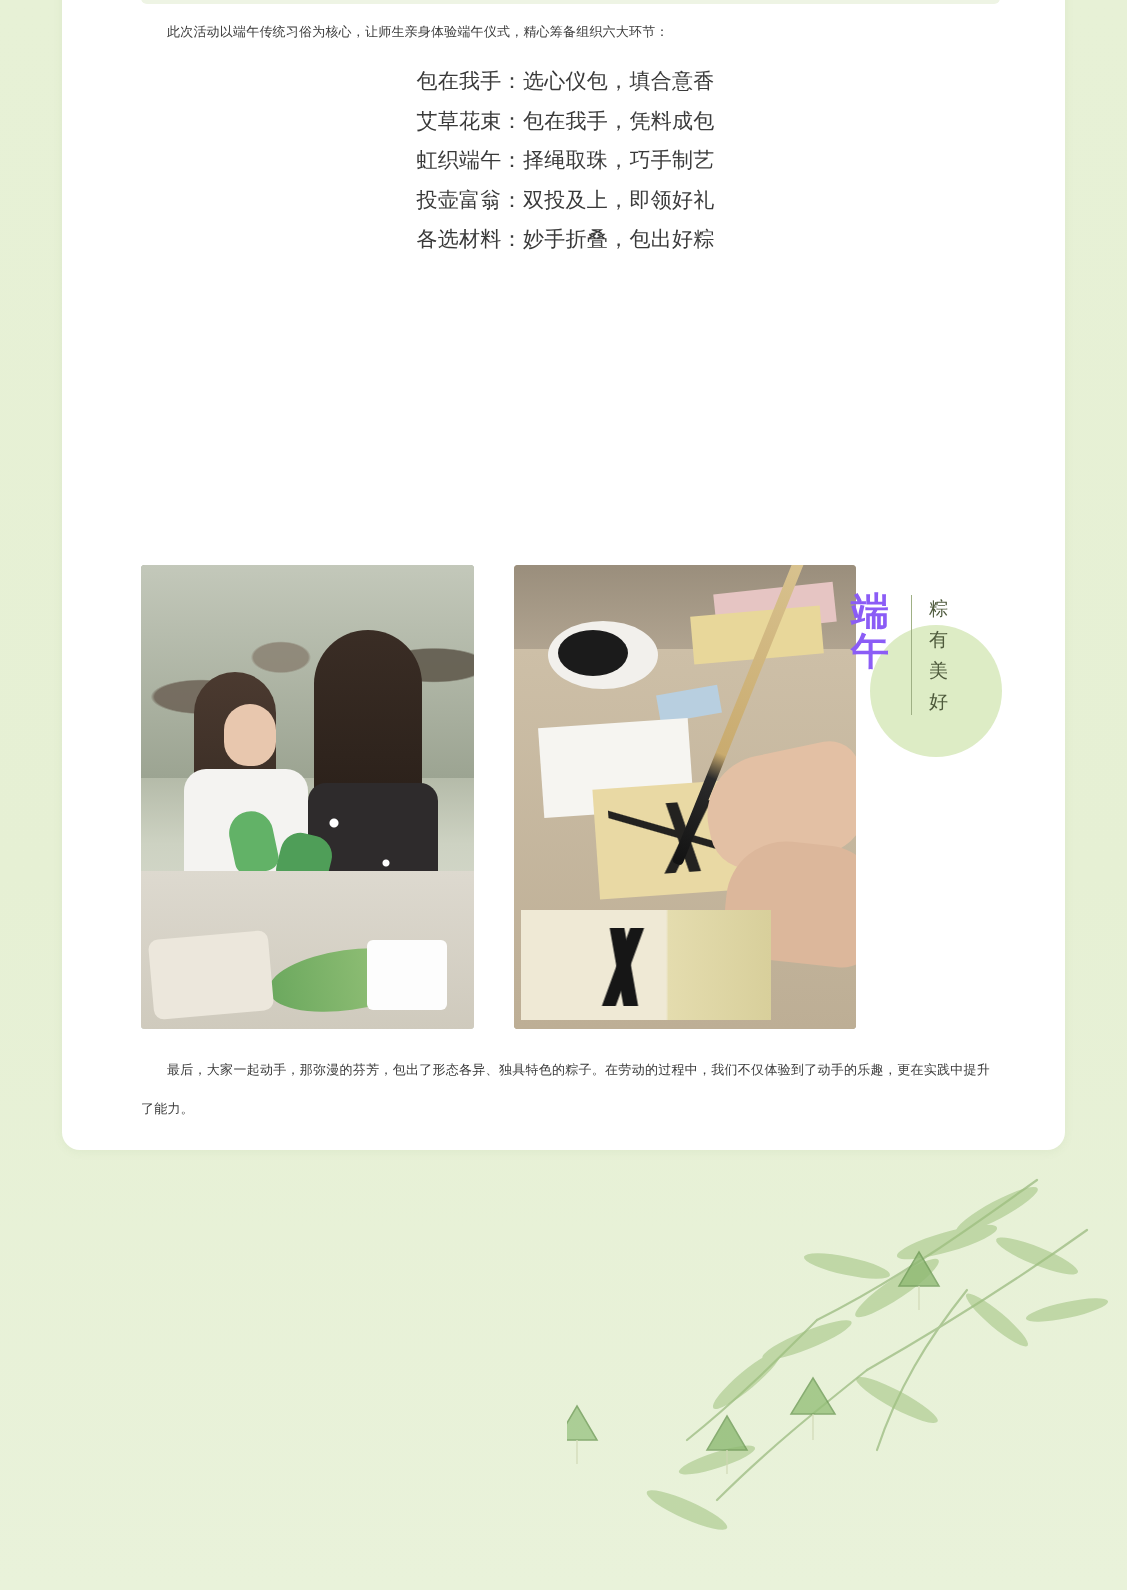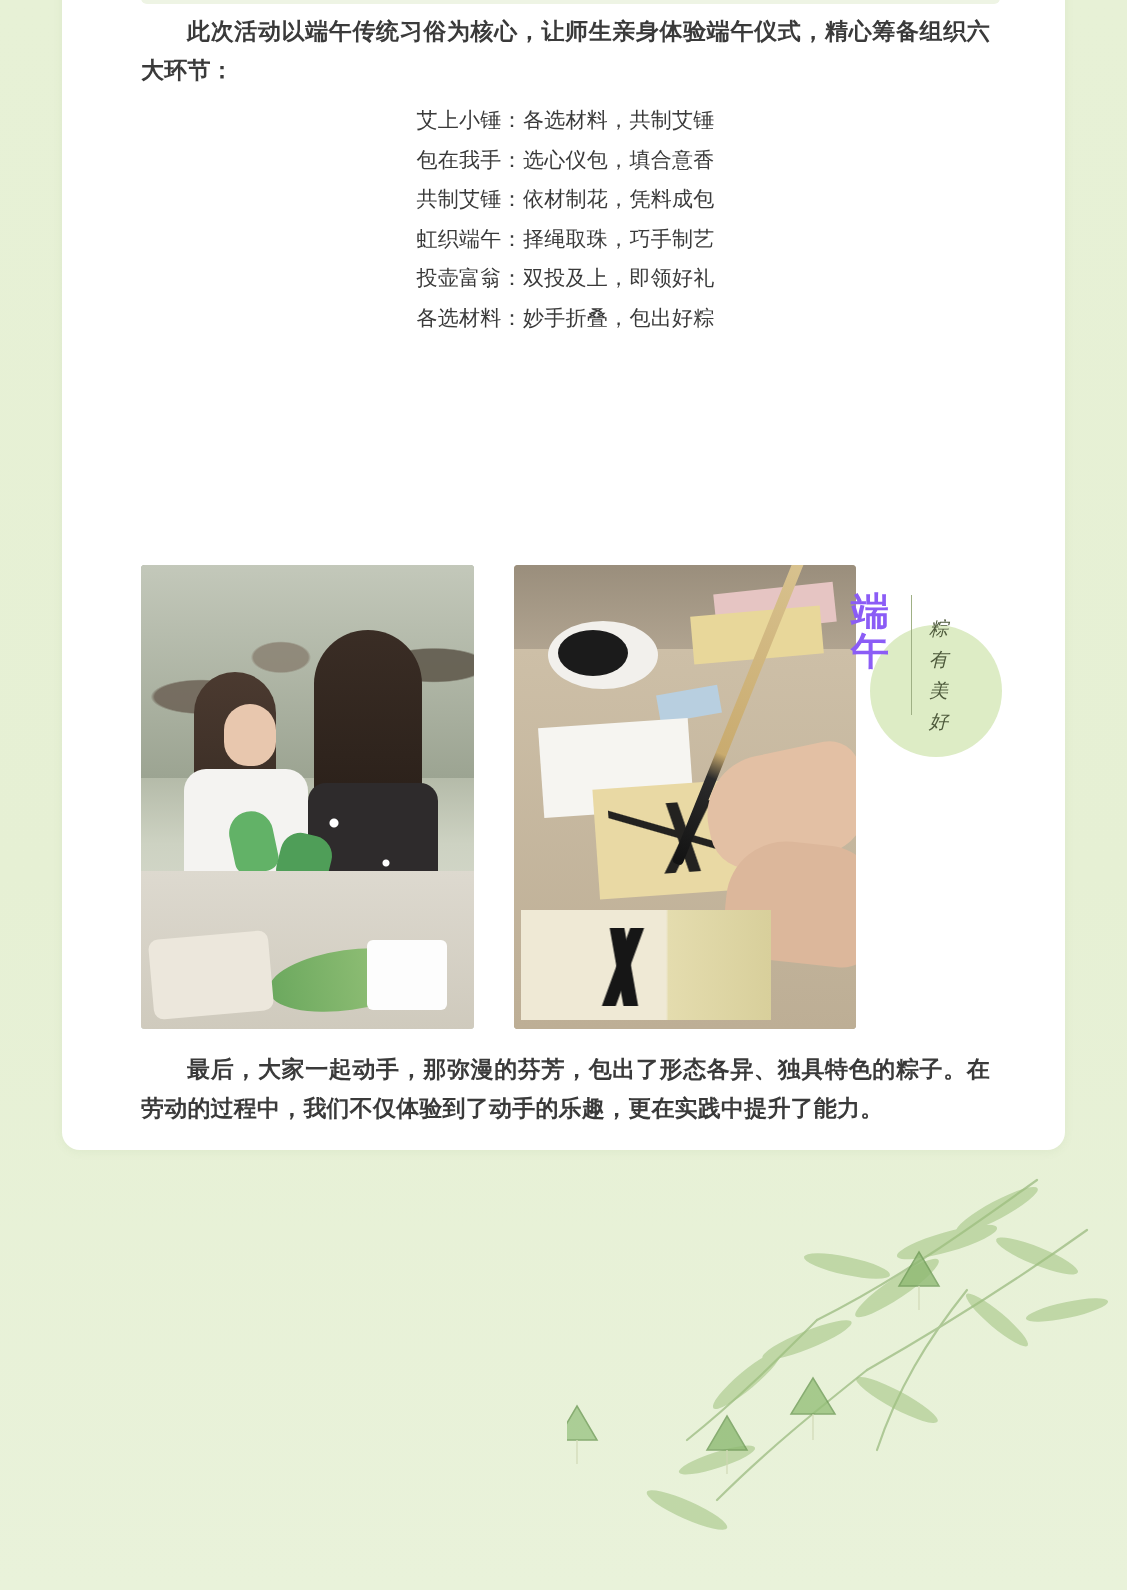--- a/index.html
+++ b/index.html
@@ -60,27 +60,26 @@
 
   .content {
     position: absolute;
     left: 79px;
     top: 52px;
     width: 849px;
   }
 
   p.para {
     margin: 0 0 6px 0;
-    font-size: 23px;
+    font-size: 13px;
     line-height: 39px;
     color: #3a3a3a;
     text-align: justify;
     text-indent: 2em;
     letter-spacing: 0.2px;
-    font-weight: bold;
   }
 
   .session-list {
     margin: 10px 0 12px 0;
     padding: 0;
     list-style: none;
   }
   .session-list li {
     font-size: 21px;
     line-height: 39.5px;
@@ -369,27 +368,26 @@
     position: absolute;
     left: 74px;
     top: 10px;
     width: 1px;
     height: 120px;
     background: #9fb085;
   }
   .seal-small {
     position: absolute;
     left: 92px;
-    top: 28px;
+    top: 8px;
     font-size: 19px;
     line-height: 31px;
     color: #4e5a3c;
     width: 24px;
     letter-spacing: 1px;
-    font-style: italic;
   }
 
   .closing {
     position: absolute;
     left: 79px;
     top: 1090px;
     width: 849px;
   }
 
   
@@ -411,23 +409,22 @@
   <div class="card-inner">
 
     <div class="caption-bar">
       
     </div>
 
     <div class="content">
       <p class="para">此次活动以端午传统习俗为核心，让师生亲身体验端午仪式，精心筹备组织六大环节：</p>
 
       <ul class="session-list">
-        <li>艾上小锤：各选材料，共制艾锤</li>
         <li>包在我手：选心仪包，填合意香</li>
-        <li>共制艾锤：依材制花，凭料成包</li>
+        <li>艾草花束：包在我手，凭料成包</li>
         <li>虹织端午：择绳取珠，巧手制艺</li>
         <li>投壶富翁：双投及上，即领好礼</li>
         <li>各选材料：妙手折叠，包出好粽</li>
       </ul>
 
     </div>
 
     <div class="photo-row">
       <div class="photo photo-left">
         <div class="pl-bg"></div>

